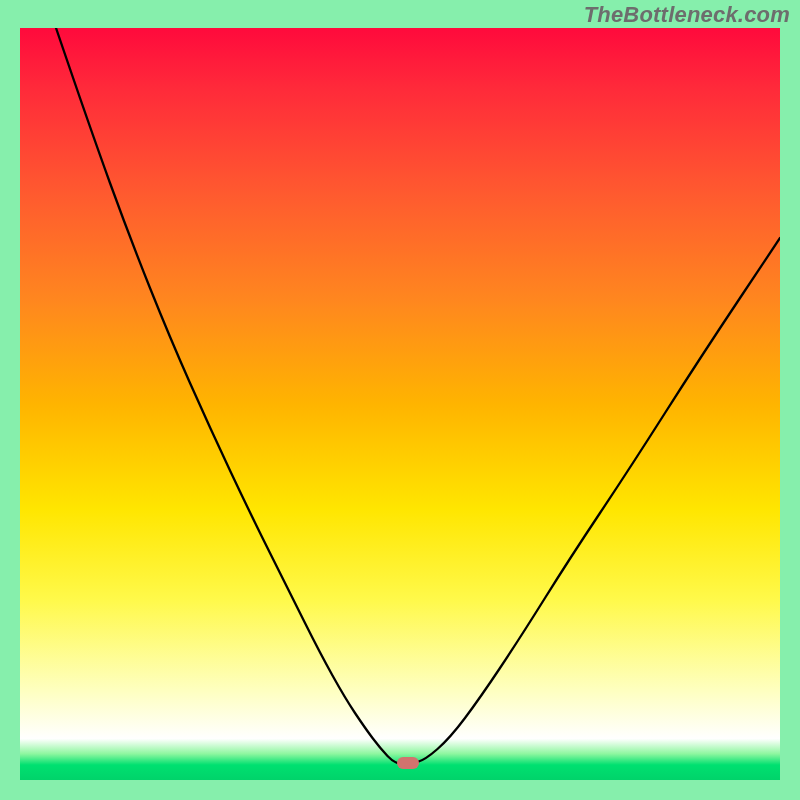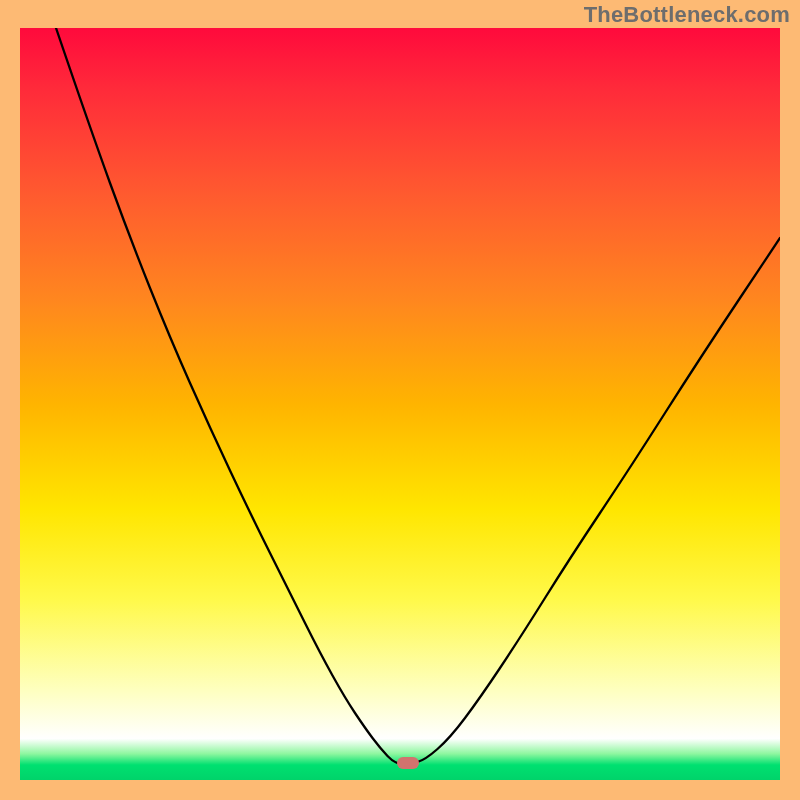--- a/index.html
+++ b/index.html
@@ -8,21 +8,22 @@
     width: 800px;
     height: 800px;
     background: #000;
     font-family: Arial, Helvetica, sans-serif;
     overflow: hidden;
   }
   .frame {
     position: relative;
     width: 800px;
     height: 800px;
-    background: #fdba74;
+    background: #86efac;
+    font-style: italic;
   }
   .watermark {
     position: absolute;
     top: 2px;
     right: 10px;
     color: #6d6d6d;
     font-size: 22px;
     font-weight: 600;
     letter-spacing: 0.2px;
     z-index: 50;

